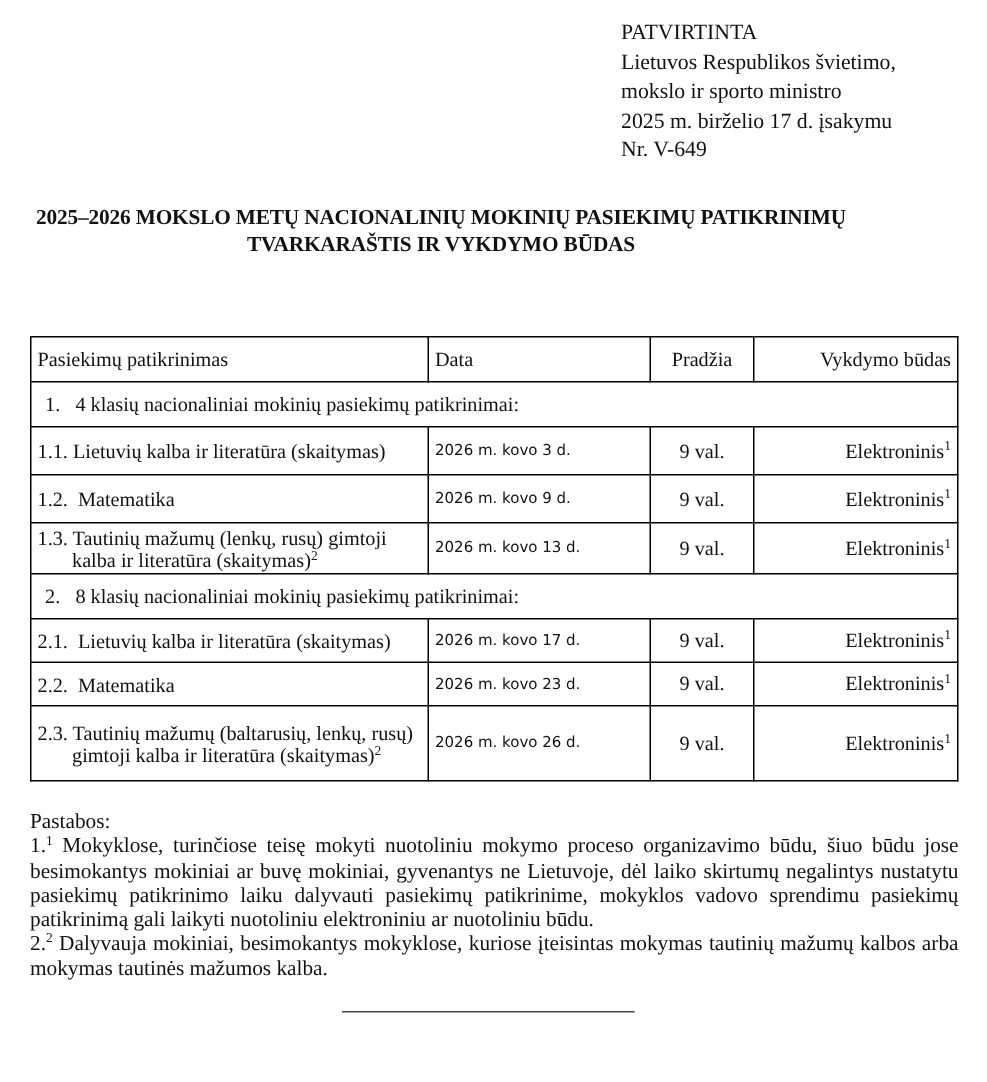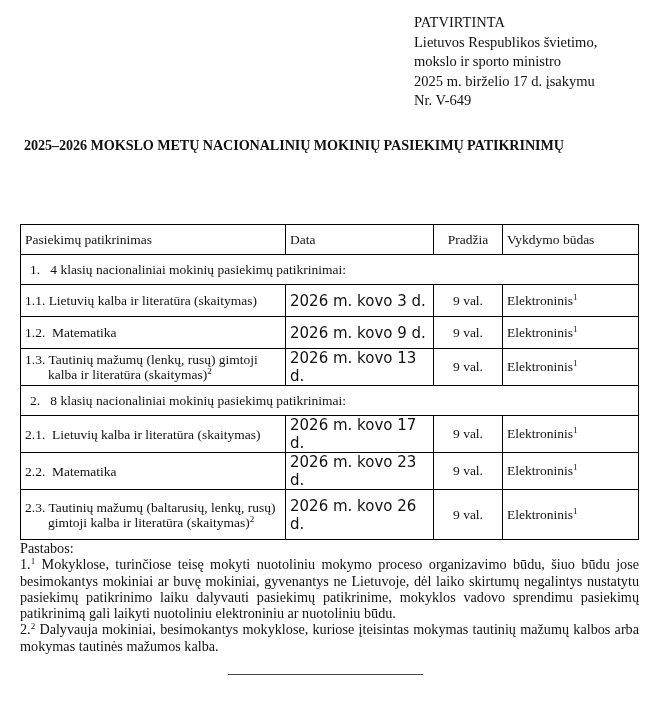--- a/index.html
+++ b/index.html
@@ -8,47 +8,48 @@
   .approval { position:absolute; left:414px; top:13px; font-size:14.5px; line-height:19.5px; }
   .approval div { white-space:nowrap; }
   .title { position:absolute; left:0; width:588px; top:136px; text-align:center;
            font-weight:bold; font-size:14.2px; line-height:18px; letter-spacing:-0.1px; }
   table.sched { position:absolute; left:20px; top:224px; width:619px; border-collapse:collapse;
                 font-size:13.5px; }
   table.sched td { border:1px solid #000; padding:0 4px; vertical-align:middle; }
   .c1 { width:256px; }
   .c2 { width:139px; text-align:left; }
   .c3 { width:60px; text-align:center; }
-  .c4 { text-align:left; }
+  .c4 { text-align:right; }
   .h td { height:29px; }
   tr.h td.c1 { text-align:left; }
   tr.sec td { height:29px; }
   tr.r td { height:31px; }
   tr.r.tall td { height:33px; }
   tr.r.tall3 td { height:49px; }
   .hang { display:block; padding-left:23px; text-indent:-23px; line-height:15px; }
-  .date { font-family:"DejaVu Sans", sans-serif; font-size:15px; }
+  .date { font-family:"DejaVu Sans", sans-serif; font-size:10px; }
   sup { font-size:9px; line-height:0; vertical-align:5px; }
   .notes { position:absolute; left:20px; top:540px; width:619px; font-size:14.2px; line-height:16.3px; text-align:justify; }
   .notes p { margin:0; }
   .rule { position:absolute; left:228px; top:674px; width:195px; height:1px; background:#444; }
 </style>
 </head>
 <body>
 
 <div class="approval">
   <div>PATVIRTINTA</div>
   <div>Lietuvos Respublikos švietimo,</div>
   <div>mokslo ir sporto ministro</div>
   <div>2025 m. birželio 17 d. įsakymu</div>
   <div>Nr. V-649</div>
 </div>
 
 <div class="title">
   <div>2025–2026 MOKSLO METŲ NACIONALINIŲ MOKINIŲ PASIEKIMŲ PATIKRINIMŲ</div>
+  <div>TVARKARAŠTIS IR VYKDYMO BŪDAS</div>
 </div>
 
 <table class="sched">
   <tbody>
       <tr class="h">
     <td class="c1">Pasiekimų patikrinimas</td>
     <td class="c2">Data</td>
     <td class="c3">Pradžia</td>
     <td class="c4">Vykdymo būdas</td>
   </tr>

